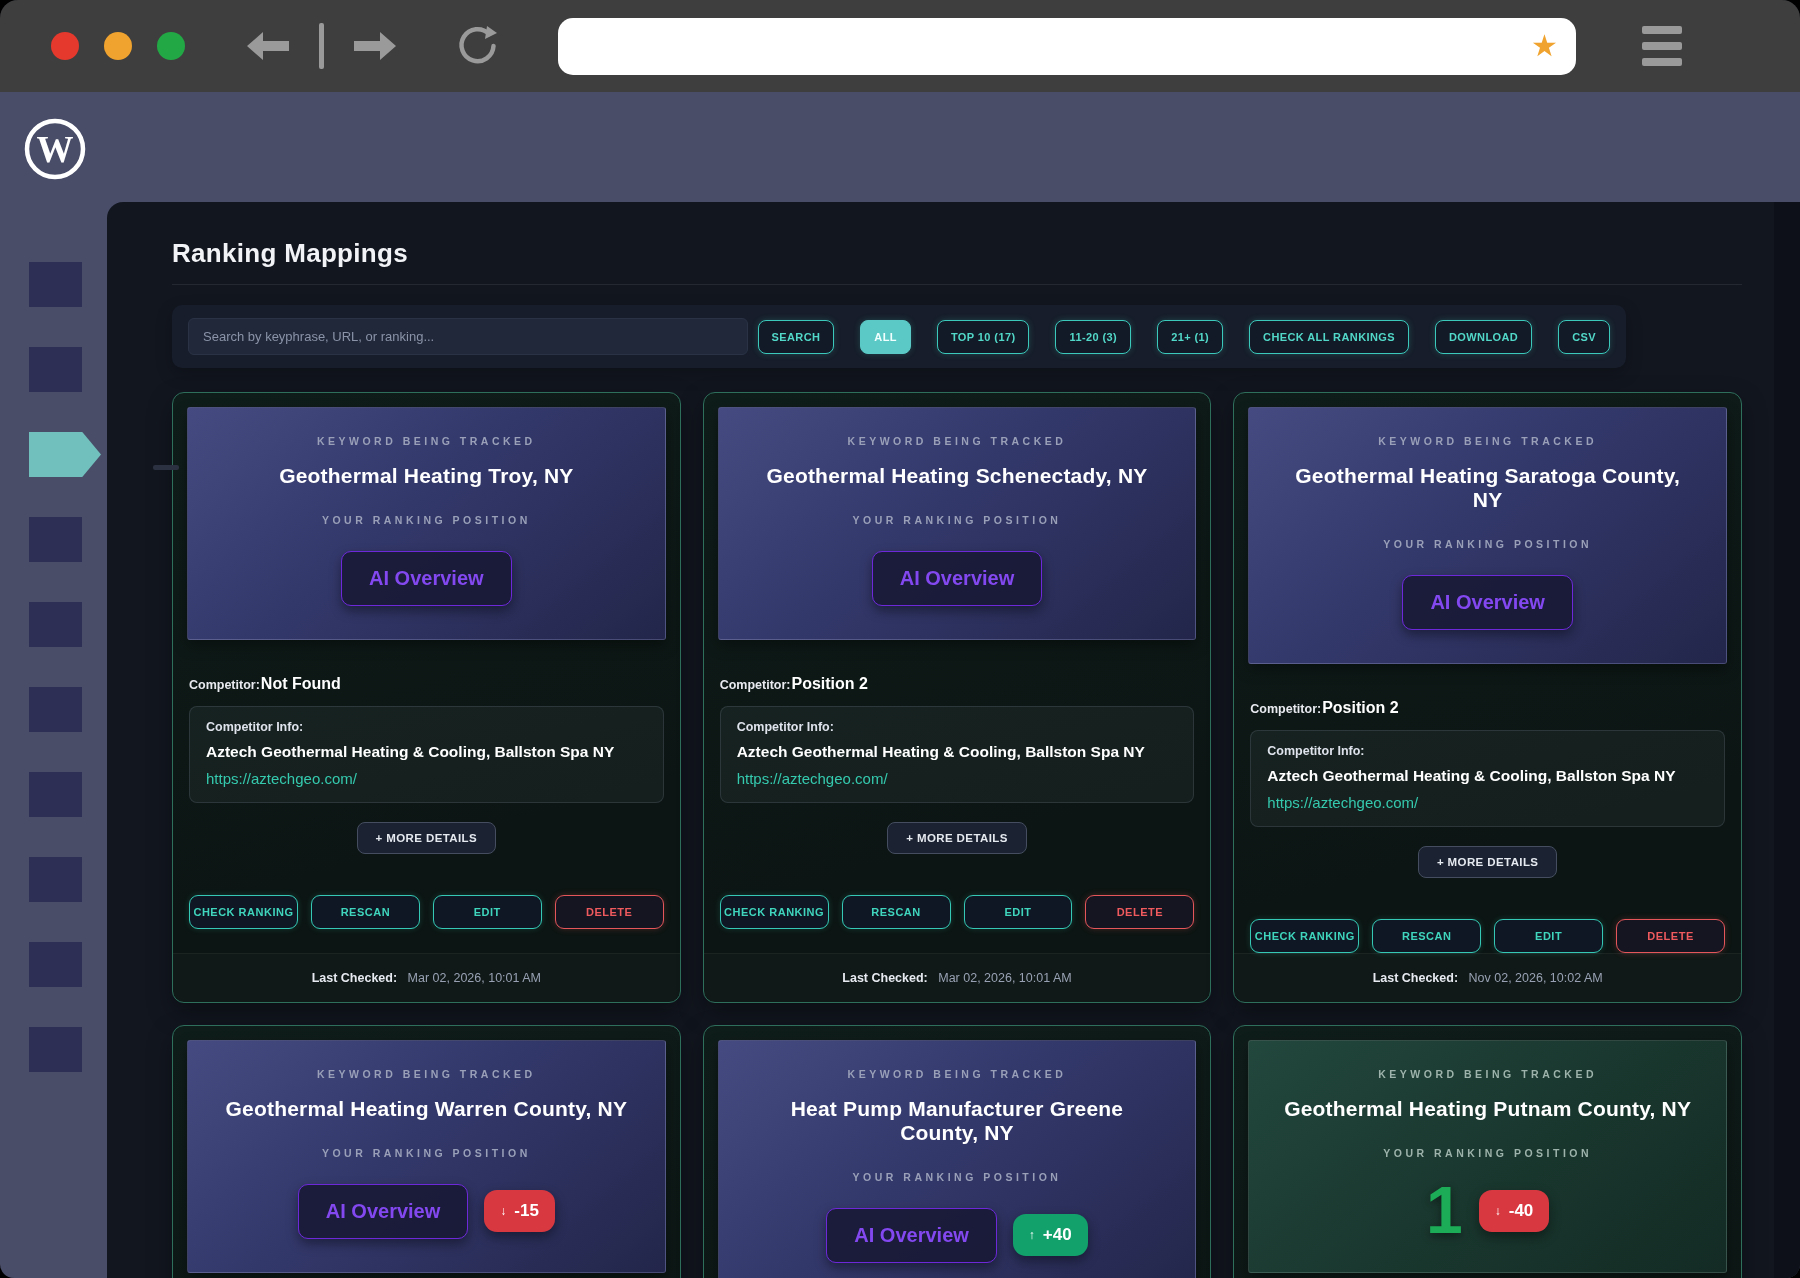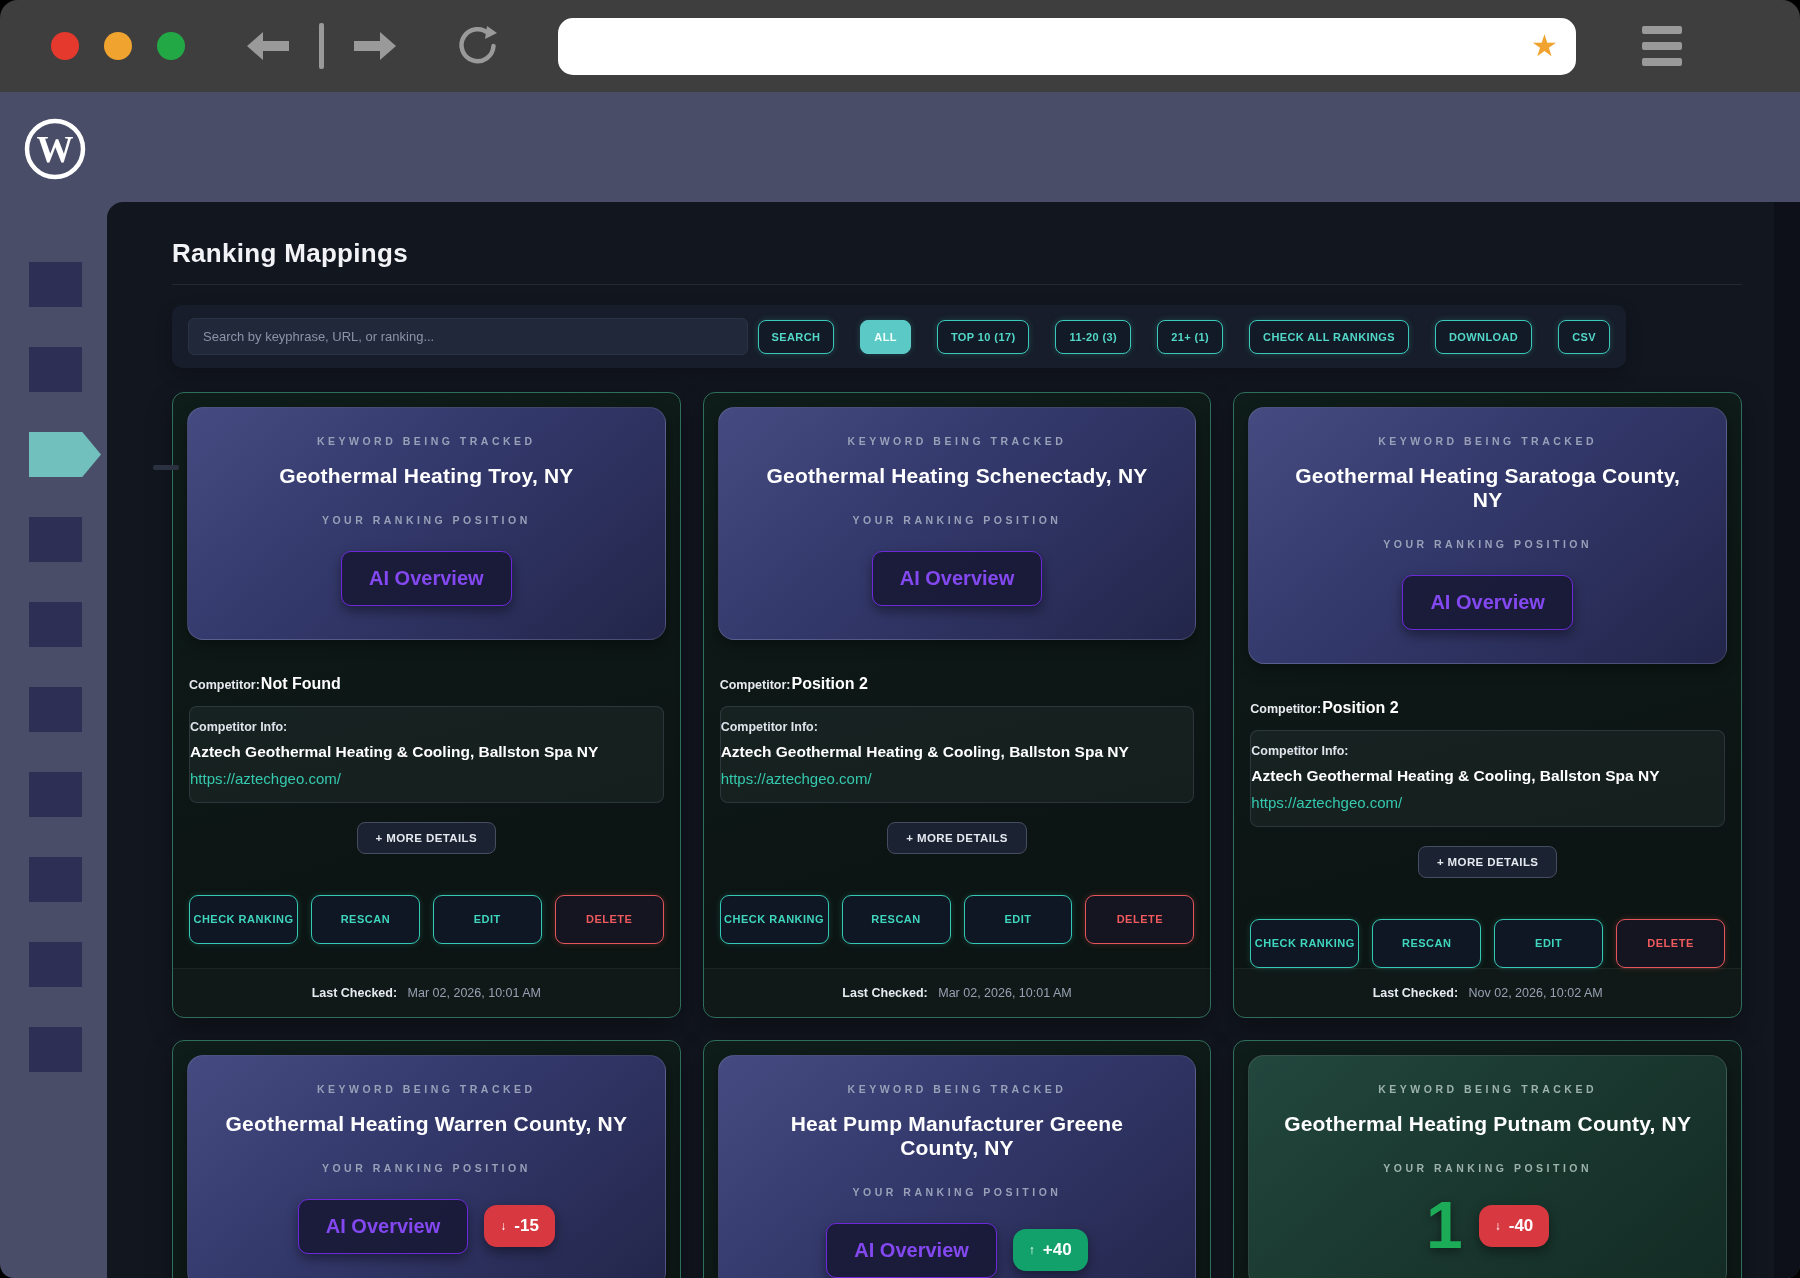--- a/index.html
+++ b/index.html
@@ -36,42 +36,42 @@
   
   .toolbar { margin-top:20px; width:1454px; background:#171d2a; border-radius:10px; padding:13px 16px; display:flex; align-items:center; gap:10px; box-shadow:0 6px 16px rgba(0,0,0,.25); }
   .search-input { flex:1; height:37px; background:#202839; border:1px solid #2a3346; border-radius:6px; color:#cbd2e0; padding:0 14px; font-size:13px; outline:none; }
   .search-input::placeholder { color:#8a93a8; }
   .tb-btn { font-size:11px; font-weight:bold; letter-spacing:.4px; padding:10px 13px; border-radius:8px; background:#131a27; border:1.5px solid #3bc9bb; color:#52d8c8; cursor:pointer; white-space:nowrap; box-shadow:0 0 6px rgba(59,201,187,.25); }
   .tb-btn.filled { background:#5bc9c5; border-color:#5bc9c5; color:#f2ffff; }
 
   
   .grid { margin-top:24px; width:1570px; display:grid; grid-template-columns:repeat(3,1fr); gap:22px; }
   .card { display:flex; flex-direction:column; min-height:596px; border-radius:12px; border:1px solid #2e6f5c; background:linear-gradient(165deg,#0f1d1a 0%,#0c1513 70%); box-shadow:0 10px 24px rgba(0,0,0,.35); overflow:hidden; }
-  .card-header { margin:14px; border-radius:16px; padding:27px 34px 30px; text-align:center; border:1px solid rgba(255,255,255,.12);
+  .card-header { margin:14px; border-radius:3px; padding:27px 34px 30px; text-align:center; border:1px solid rgba(255,255,255,.12);
                  background:linear-gradient(140deg,#454a80 0%,#33386b 45%,#23264a 100%); box-shadow:0 6px 14px rgba(0,0,0,.35); }
   .card-header.green { background:linear-gradient(140deg,#22473d 0%,#1a382f 50%,#132b24 100%); }
   .eyebrow { font-size:10.5px; font-weight:bold; letter-spacing:3.5px; color:#99a0b8; }
   .card-header.green .eyebrow { color:#9db3ab; }
   .keyword { font-size:21px; font-weight:bold; color:#fff; margin:17px 0 26px; letter-spacing:.2px; }
   .rank-row { margin-top:21px; display:flex; justify-content:center; align-items:center; gap:16px; min-height:62px; }
   .ai-btn { background:rgba(24,24,52,.88); border:1.5px solid #6d28d9; border-radius:10px; color:#8348f0; font-size:20px; font-weight:bold; padding:15px 27px; cursor:pointer; box-shadow:0 5px 12px rgba(0,0,0,.4); font-family:"Liberation Sans",sans-serif; }
   .rank-number { font-size:66px; font-weight:bold; color:#1cab57; line-height:.9; text-shadow:0 3px 8px rgba(0,0,0,.45); }
   .badge { border-radius:13px; padding:11px 16px; color:#fff; font-size:17px; font-weight:bold; display:flex; align-items:center; gap:8px; box-shadow:0 5px 12px rgba(0,0,0,.4); }
   .badge .arrow { font-size:12px; }
 
   .competitor-row { padding:21px 16px 0; display:flex; align-items:baseline; gap:1px; }
   .comp-label { font-size:12.5px; font-weight:bold; color:#e8eaf0; }
   .comp-value { font-size:16px; font-weight:bold; color:#fff; }
-  .info-panel { margin:13px 16px 0; background:rgba(148,163,184,.07); border:1px solid rgba(148,163,184,.18); border-radius:8px; padding:13px 0 15px; }
+  .info-panel { margin:13px 16px 0; background:rgba(148,163,184,.07); border:1px solid rgba(148,163,184,.18); border-radius:8px; padding:13px 16px 15px; }
   .info-label { font-size:12.5px; font-weight:bold; color:#dfe3ec; }
   .info-name { font-size:15.5px; font-weight:bold; color:#fff; margin-top:9px; }
   .info-url { display:block; font-size:15px; color:#35c9ae; margin-top:9px; text-decoration:none; }
   .more-btn { display:block; margin:19px auto 17px; background:#1b2231; border:1px solid #454e60; color:#e5e9f0; font-size:11.5px; font-weight:bold; letter-spacing:.4px; padding:9px 18px; border-radius:8px; cursor:pointer; font-family:"Liberation Sans",sans-serif; }
   .actions { display:flex; gap:13px; padding:24px 16px 0; }
-  .act { flex:1; height:49px; border-radius:9px; background:#0f1725; border:1.5px solid #35c9b5; color:#3fd6bd; font-size:11px; font-weight:bold; letter-spacing:.5px; line-height:1.3; cursor:pointer; font-family:"Liberation Sans",sans-serif; box-shadow:0 0 6px rgba(53,201,181,.2); }
+  .act { flex:1; height:34px; border-radius:9px; background:#0f1725; border:1.5px solid #35c9b5; color:#3fd6bd; font-size:11px; font-weight:bold; letter-spacing:.5px; line-height:1.3; cursor:pointer; font-family:"Liberation Sans",sans-serif; box-shadow:0 0 6px rgba(53,201,181,.2); }
   .act.red { border-color:#e4565a; color:#ef5a5e; background:#141521; box-shadow:0 0 6px rgba(228,86,90,.25); }
   .card-footer { margin-top:auto; border-top:1px solid rgba(255,255,255,.05); background:rgba(255,255,255,.02); padding:17px; text-align:center; font-size:12.5px; }
   .lc-label { font-weight:bold; color:#e7eaf1; }
   .lc-value { color:#98a1b3; margin-left:7px; }
 </style>
 </head>
 <body>
 
 <div class="window">
 

